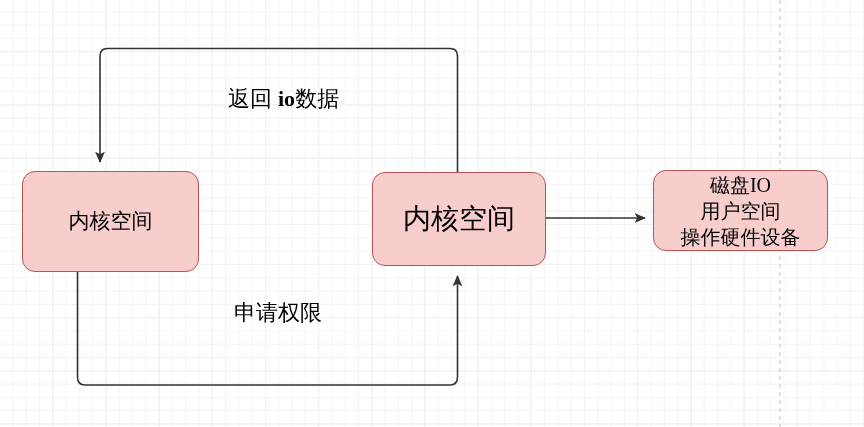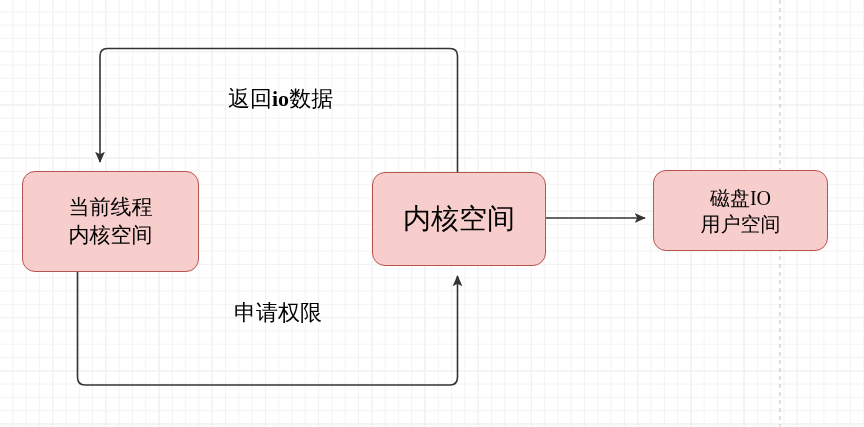--- a/index.html
+++ b/index.html
@@ -65,21 +65,21 @@
   }
   .edge-label {
     position: absolute;
     color: #000000;
     font-size: 22px;
     white-space: nowrap;
     background: transparent;
   }
   #label-return { left: 228px; top: 84px; }
   #label-apply  { left: 234px; top: 298px; }
-  #label-return b { font-weight: bold; }
+  #label-return b { font-weight: bold; margin-left: 6px; }
 </style>
 </head>
 <body>
 
 <div id="canvas">
 
   <svg id="edges" viewBox="0 0 864 427" width="864" height="427">
     <defs>
       <marker id="arrow" viewBox="0 0 10 10" refX="9.2" refY="5" markerWidth="7" markerHeight="7" orient="auto-start-reverse">
         <path d="M 0 0.6 L 10 5 L 0 9.4 L 2.3 5 Z" fill="#333333"></path>
@@ -89,31 +89,31 @@
     <line x1="780" y1="0" x2="780" y2="427" stroke="#c8c8c8" stroke-width="1.2" stroke-dasharray="4 4"></line>
 
     <path d="M 457.5 172 L 457.5 56 Q 457.5 48.5 450 48.5 L 107.5 48.5 Q 100 48.5 100 56 L 100 162" fill="none" stroke="#333333" stroke-width="1.6" marker-end="url(#arrow)"></path>
 
     <path d="M 77.5 272 L 77.5 377 Q 77.5 385 85 385 L 450 385 Q 457.5 385 457.5 377 L 457.5 276" fill="none" stroke="#333333" stroke-width="1.6" marker-end="url(#arrow)"></path>
 
     <path d="M 546 218 L 645 218" fill="none" stroke="#333333" stroke-width="1.6" marker-end="url(#arrow)"></path>
   </svg>
 
   <div class="node" id="node-user">
-    <span class="line">当前线程</span>
     <span class="line">内核空间</span>
   </div>
 
   <div class="node" id="node-kernel">
     <span class="line">内核空间</span>
   </div>
 
   <div class="node" id="node-disk">
     <span class="line">磁盘IO</span>
     <span class="line">用户空间</span>
+    <span class="line">操作硬件设备</span>
   </div>
 
   <div class="edge-label" id="label-return">
     <span>返回</span><b>io</b><span>数据</span>
   </div>
 
   <div class="edge-label" id="label-apply">申请权限</div>
 
 </div>
 

